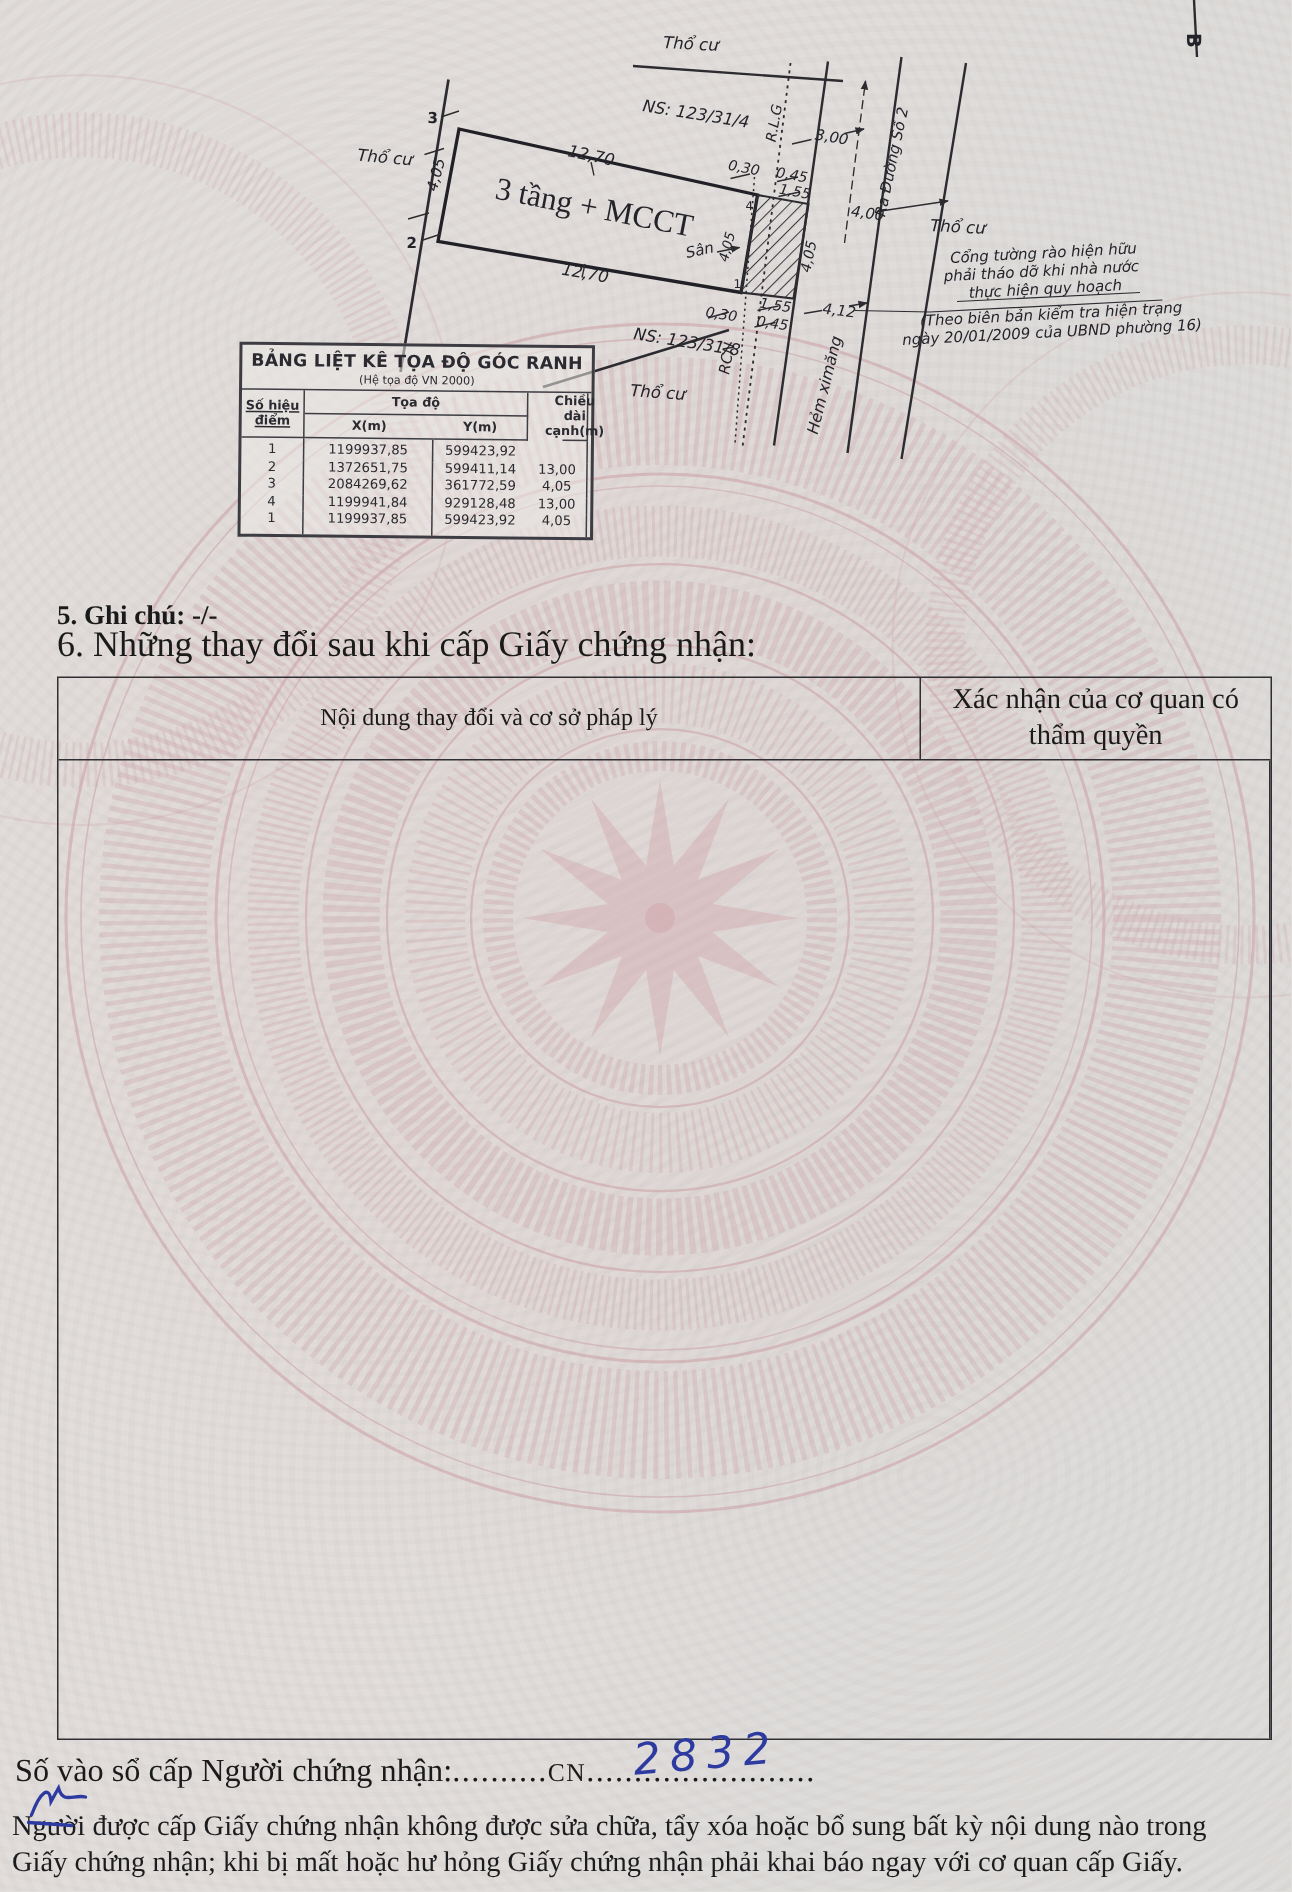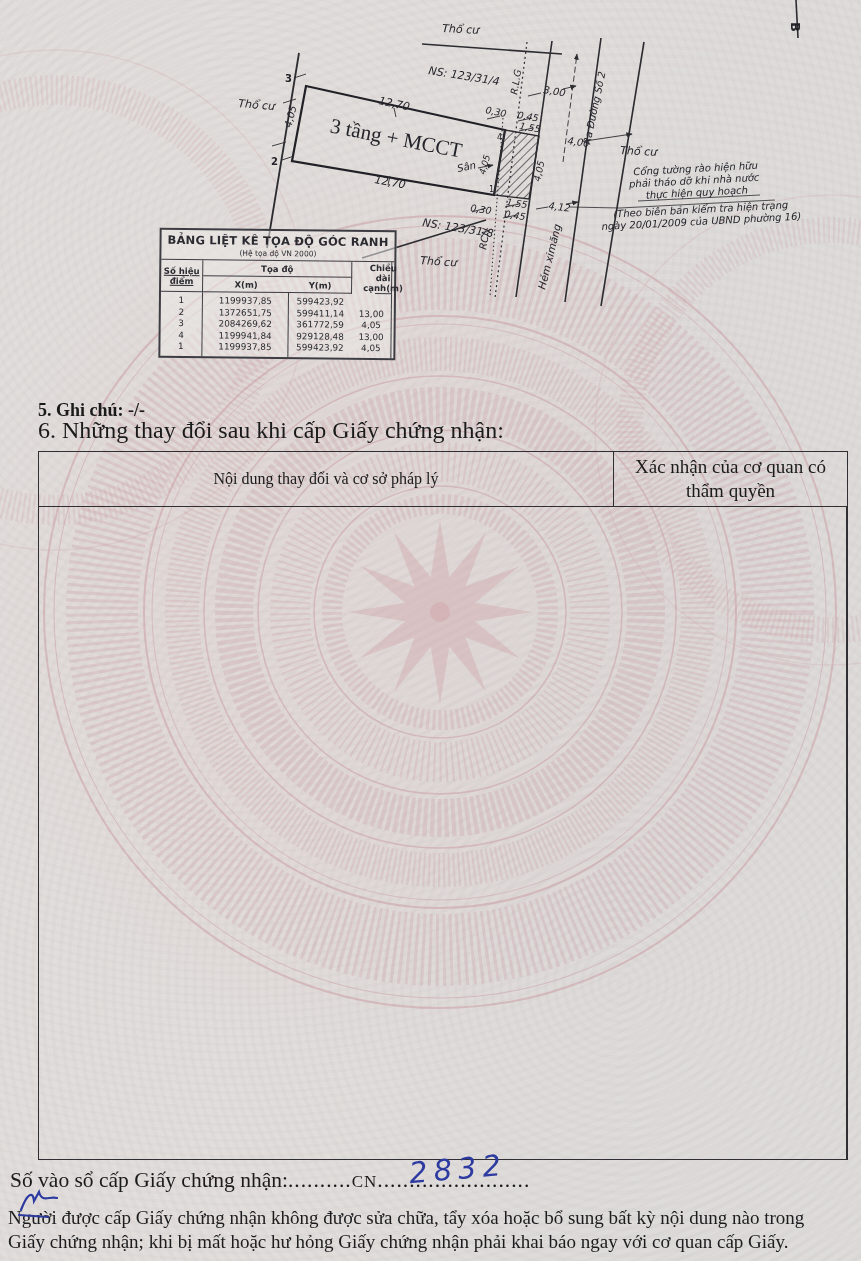--- a/index.html
+++ b/index.html
@@ -242,21 +242,21 @@
     <div class="t6-c1">Nội dung thay đổi và cơ sở pháp lý</div>
     <div class="t6-c2">Xác nhận của cơ quan có thẩm quyền</div>
   </div>
   <div class="t6-body">
     <div class="t6-c1"></div>
     <div class="t6-c2"></div>
   </div>
 </div>
 
 <div class="reg-line">
-  <span>Số vào sổ cấp Giấy chứng nhận:</span><span class="dots">..........</span><span class="reg-cn">CN</span><span class="dots">....</span><span class="reg-wrap"><span class="dots">....................</span><span class="reg-number">2832</span></span>
+  <span>Số vào sổ cấp Người chứng nhận:</span><span class="dots">..........</span><span class="reg-cn">CN</span><span class="dots">....</span><span class="reg-wrap"><span class="dots">....................</span><span class="reg-number">2832</span></span>
 </div>
 
 <svg class="layer" style="left:18px;top:1188px;z-index:3;" width="46" height="32" viewBox="0 0 46 32">
   <path d="M3,22 C9,6 15,2 16,13 L21,4 C24,15 31,8 39,10 M1,27 L30,29" fill="none" stroke="#2d3ba1" stroke-width="2.2" stroke-linecap="round"></path>
 </svg>
 
 <div class="footer-note">
   <div>Người được cấp Giấy chứng nhận không được sửa chữa, tẩy xóa hoặc bổ sung bất kỳ nội dung nào trong</div>
   <div>Giấy chứng nhận; khi bị mất hoặc hư hỏng Giấy chứng nhận phải khai báo ngay với cơ quan cấp Giấy.</div>
 </div>

